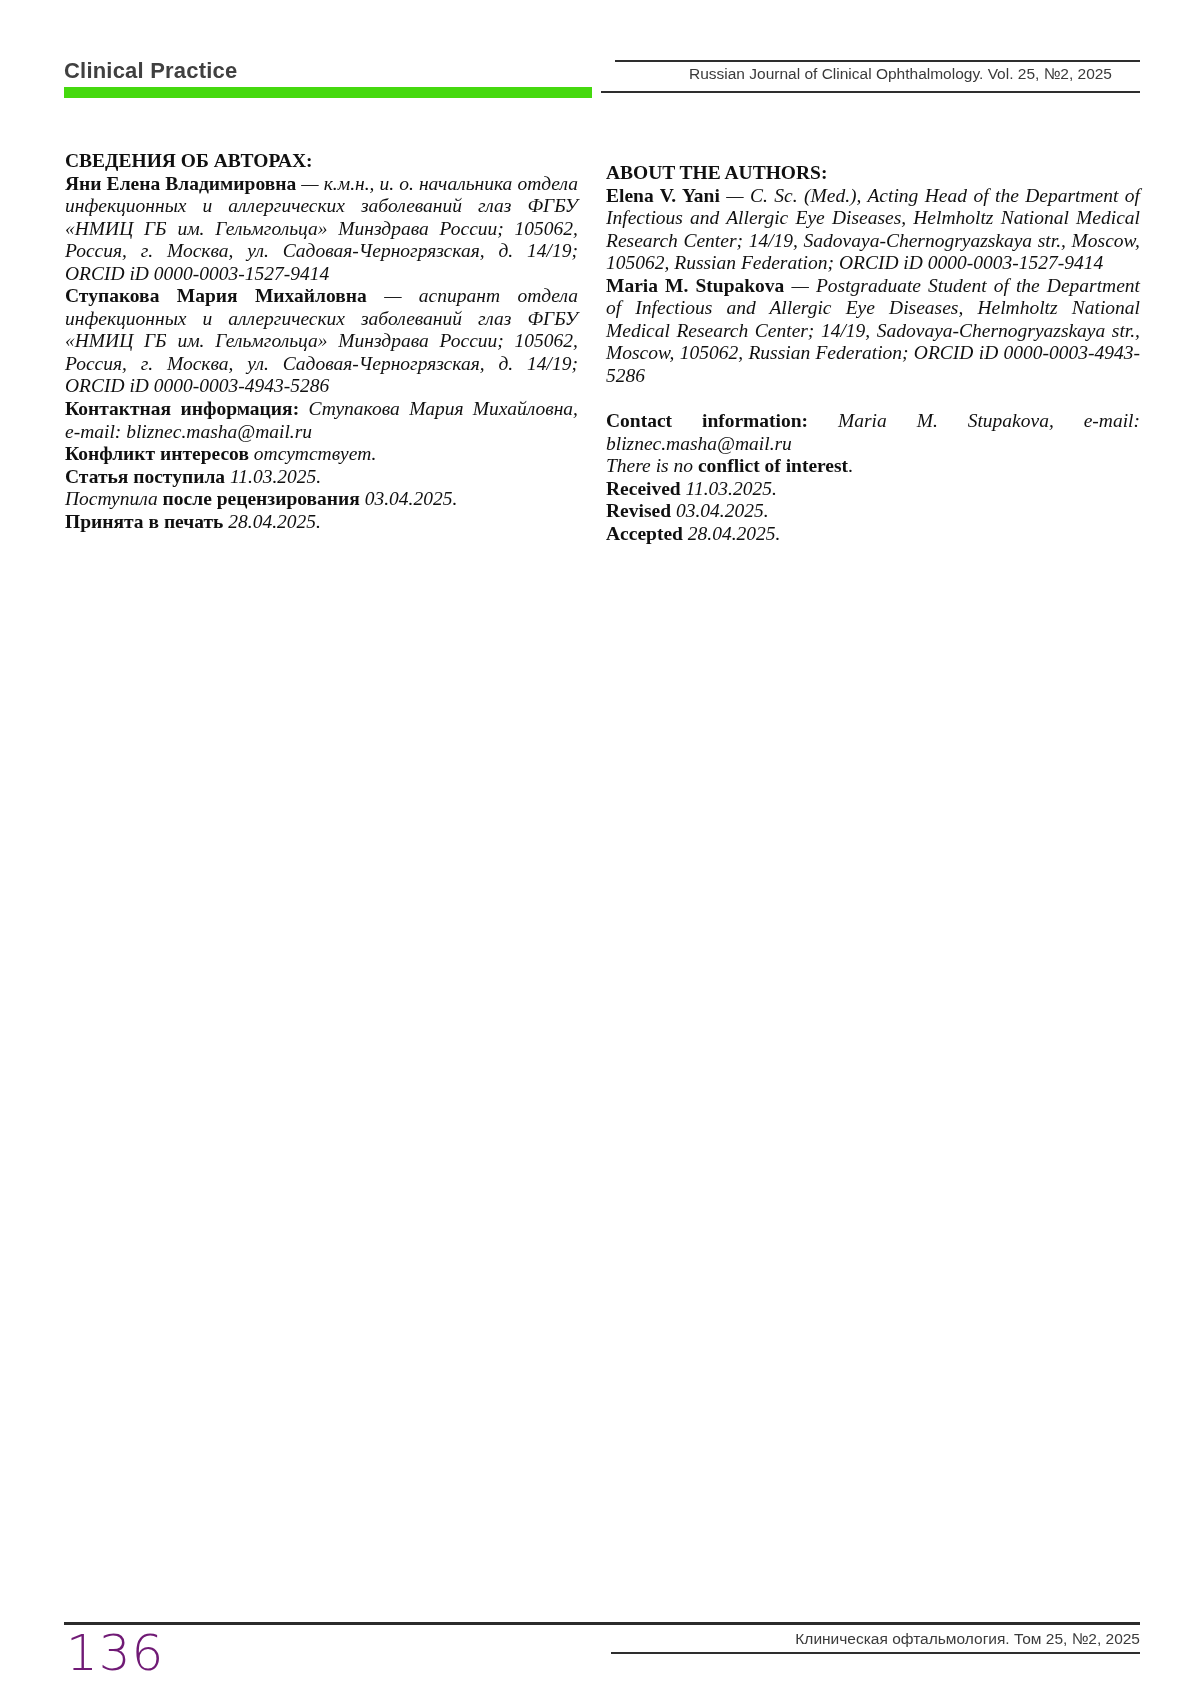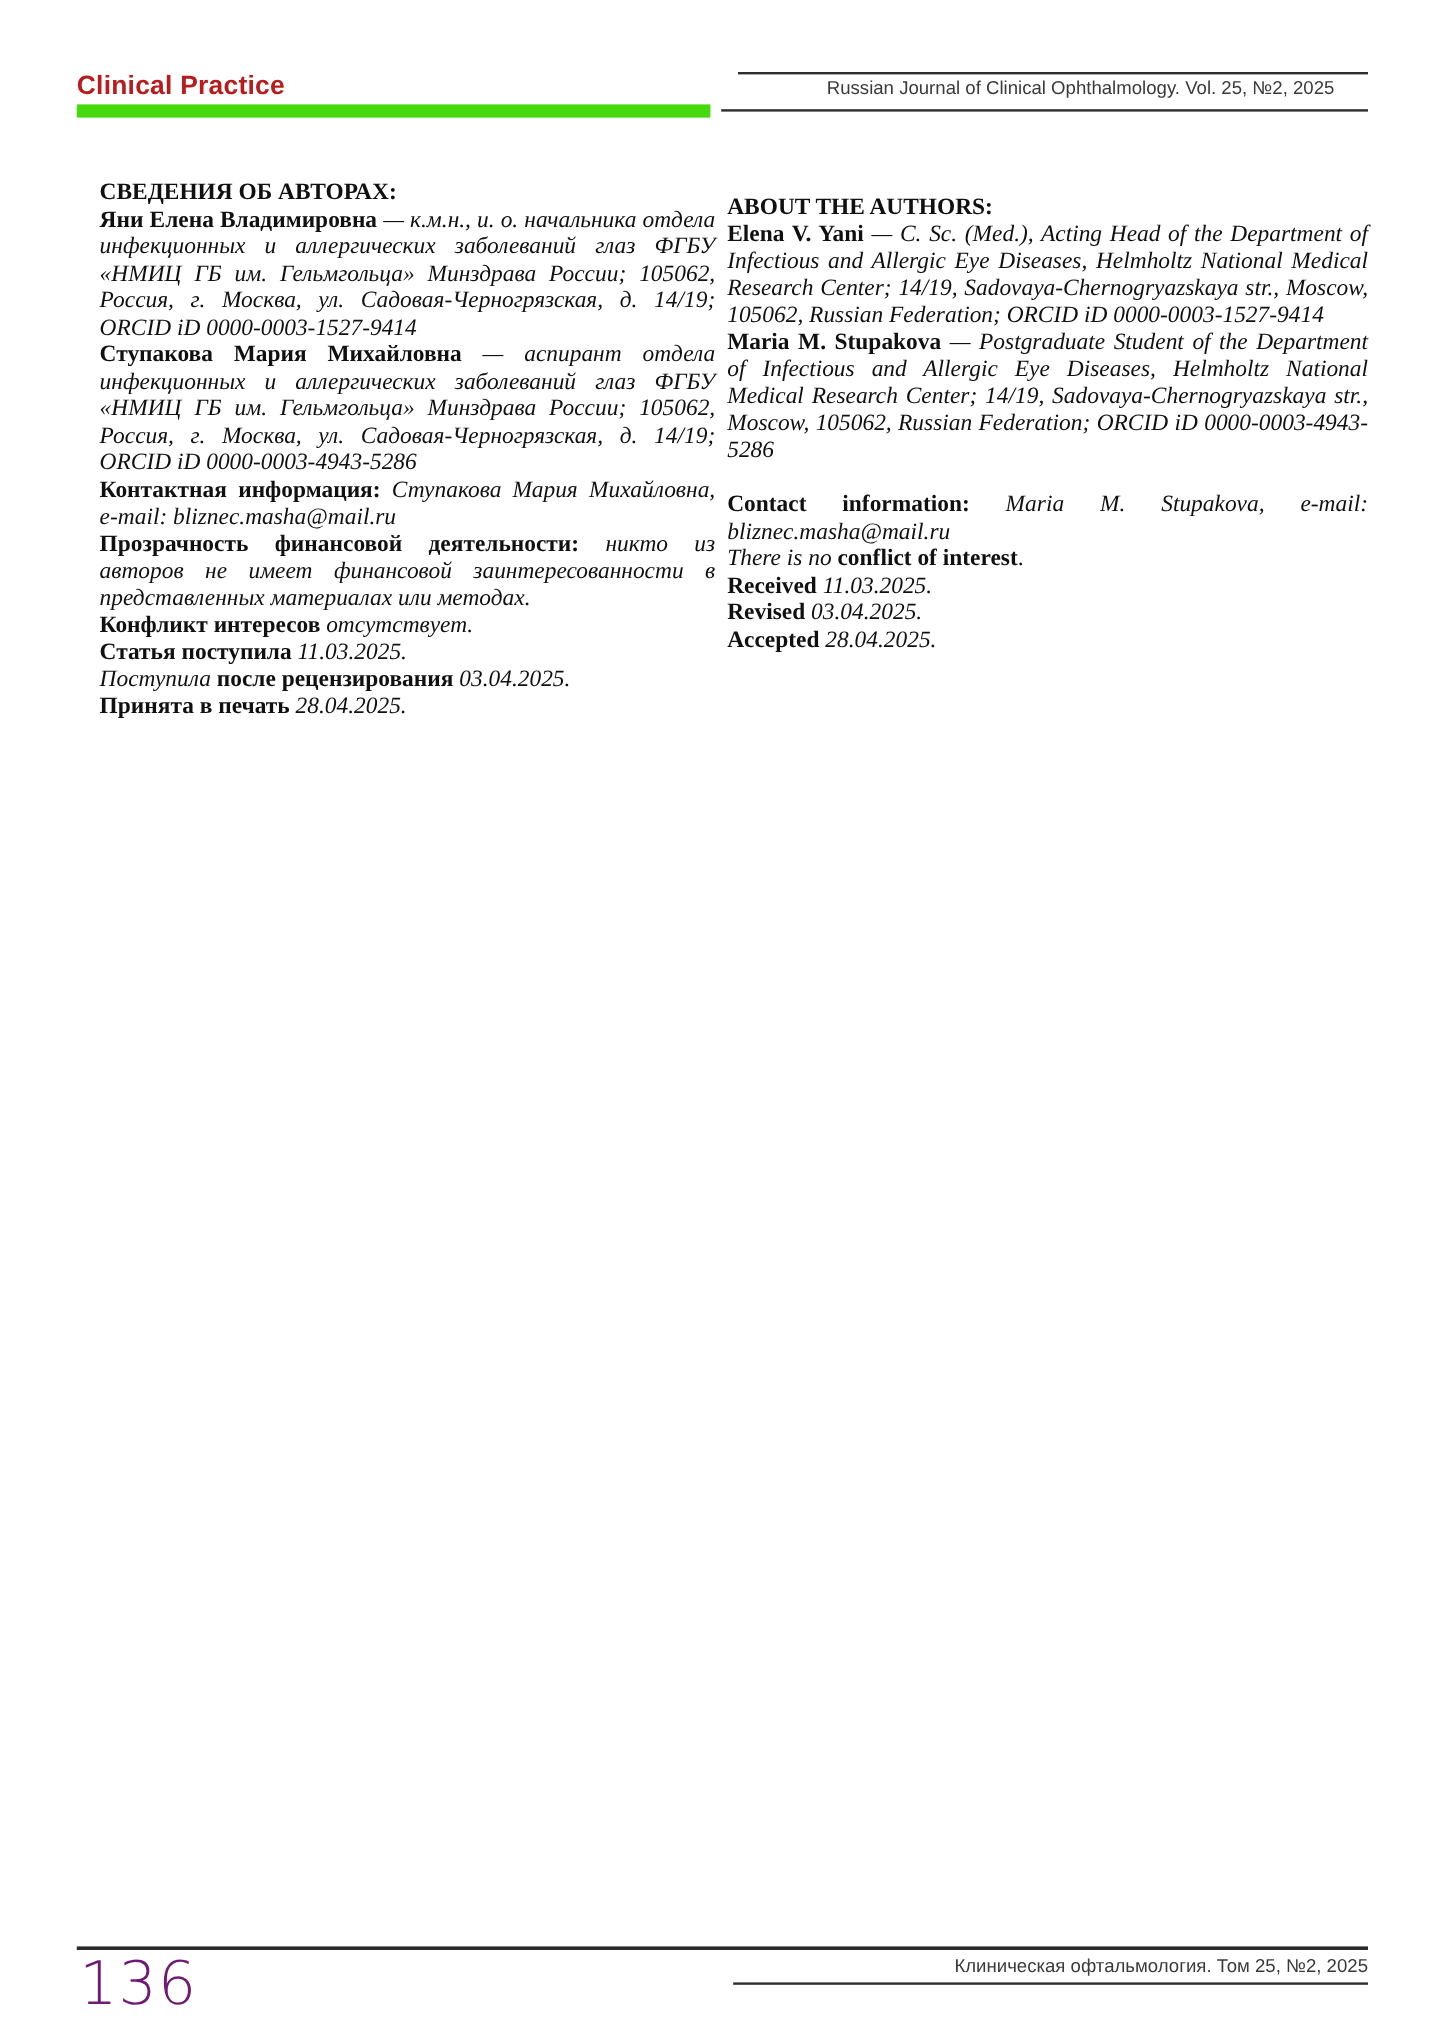--- a/index.html
+++ b/index.html
@@ -9,21 +9,21 @@
     height:1697px;
     background:#ffffff;
     font-family:"Liberation Serif", serif;
     color:#101010;
     overflow:hidden;
   }
   
   .section-label{
     position:absolute; left:64px; top:58px;
     font-family:"Liberation Sans", sans-serif;
-    font-weight:bold; font-size:22px; color:#b91c1c;
+    font-weight:bold; font-size:22px; color:#404040;
     letter-spacing:0.2px; white-space:nowrap;
   }
   .accent-bar{
     position:absolute; left:64px; top:87px;
     width:528px; height:11px; background:#45d90e;
   }
   .header-rule-mid{
     position:absolute; left:601px; top:91px;
     width:539px; height:2px; background:#2e2e2e;
   }
@@ -35,21 +35,21 @@
     position:absolute; left:512px; top:65px; width:600px;
     font-family:"Liberation Sans", sans-serif;
     font-size:15.5px; color:#3a3a3a; text-align:right; white-space:nowrap;
   }
   
   .col{
     position:absolute; top:150px;
     font-size:19.5px; line-height:22.55px;
     text-align:justify; color:#101010;
   }
-  .col-left{ left:83px; width:513px; }
+  .col-left{ left:65px; width:513px; }
   .col-right{ left:606px; width:534px;margin-top:12px; }
   .col p{ margin:0; padding:0; }
   .col .heading{ font-weight:bold; }
   .gap-above{ margin-top:22.55px !important; }
   .b{ font-weight:bold; font-style:normal; }
   .i{ font-style:italic; }
   .r{ font-style:normal; font-weight:normal; }
   
   .footer-rule-full{
     position:absolute; left:64px; top:1622px;
@@ -80,21 +80,20 @@
   <div class="accent-bar"></div>
   <div class="header-rule-top"></div>
   <div class="header-rule-mid"></div>
   <div class="journal-en">Russian Journal of Clinical Ophthalmology. Vol. 25, №2, 2025</div>
 
   <div class="col col-left">
     <p class="heading">СВЕДЕНИЯ ОБ АВТОРАХ:</p>
     <p><span class="b">Яни Елена Владимировна</span><span class="i"> — к.м.н., и. о. начальника отдела инфекционных и аллергических заболеваний глаз ФГБУ «НМИЦ ГБ им. Гельмгольца» Минздрава России; 105062, Россия, г. Москва, ул. Садовая-Черногрязская, д. 14/19; ORCID iD 0000-0003-1527-9414</span></p>
     <p><span class="b">Ступакова Мария Михайловна</span><span class="i"> — аспирант отдела инфекционных и аллергических заболеваний глаз ФГБУ «НМИЦ ГБ им. Гельмгольца» Минздрава России; 105062, Россия, г. Москва, ул. Садовая-Черногрязская, д. 14/19; ORCID iD 0000-0003-4943-5286</span></p>
     <p><span class="b">Контактная информация:</span><span class="i"> Ступакова Мария Михайловна, e-mail: bliznec.masha@mail.ru</span></p>
-    <p><span class="b">Прозрачность финансовой деятельности:</span><span class="i"> никто из авторов не имеет финансовой заинтересованности в представленных материалах или методах.</span></p>
     <p><span class="b">Конфликт интересов</span><span class="i"> отсутствует.</span></p>
     <p><span class="b">Статья поступила</span><span class="i"> 11.03.2025.</span></p>
     <p><span class="i">Поступила</span><span class="b"> после рецензирования</span><span class="i"> 03.04.2025.</span></p>
     <p><span class="b">Принята в печать</span><span class="i"> 28.04.2025.</span></p>
   </div>
 
   <div class="col col-right">
     <p class="heading">ABOUT THE AUTHORS:</p>
     <p><span class="b">Elena V. Yani</span><span class="i"> — C. Sc. (Med.), Acting Head of the Department of Infectious and Allergic Eye Diseases, Helmholtz National Medical Research Center; 14/19, Sadovaya-Chernogryazskaya str., Moscow, 105062, Russian Federation; ORCID iD 0000-0003-1527-9414</span></p>
     <p><span class="b">Maria M. Stupakova</span><span class="i"> — Postgraduate Student of the Department of Infectious and Allergic Eye Diseases, Helmholtz National Medical Research Center; 14/19, Sadovaya-Chernogryazskaya str., Moscow, 105062, Russian Federation; ORCID iD 0000-0003-4943-5286</span></p>

